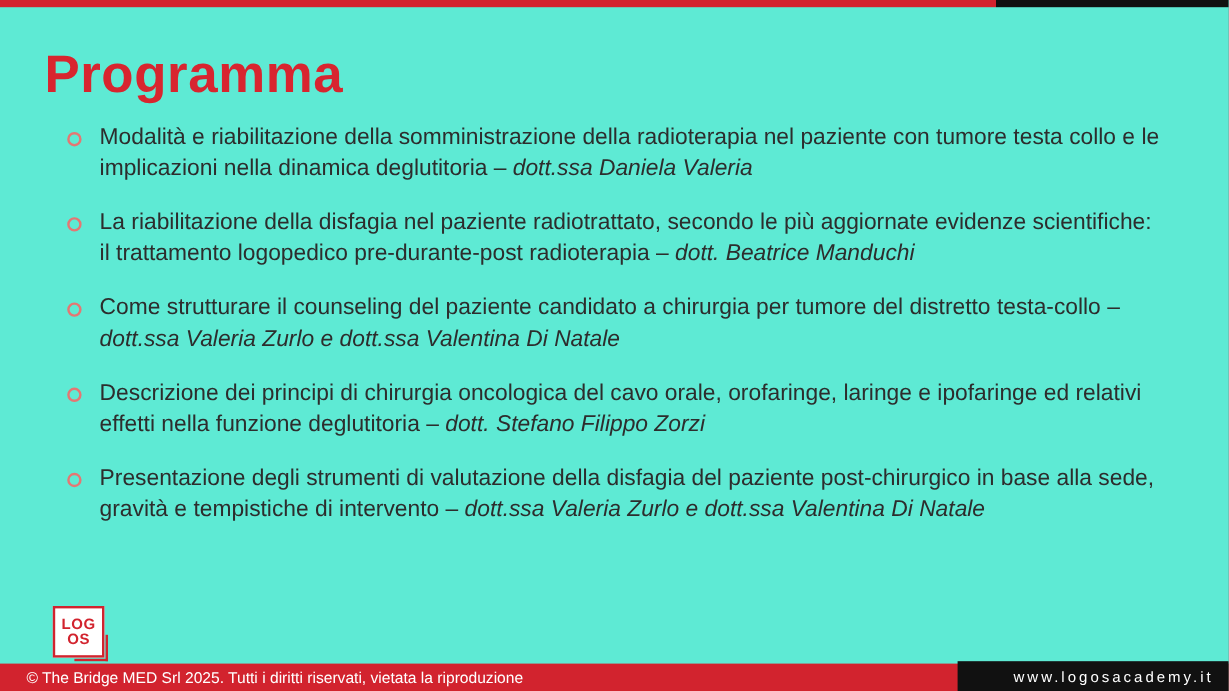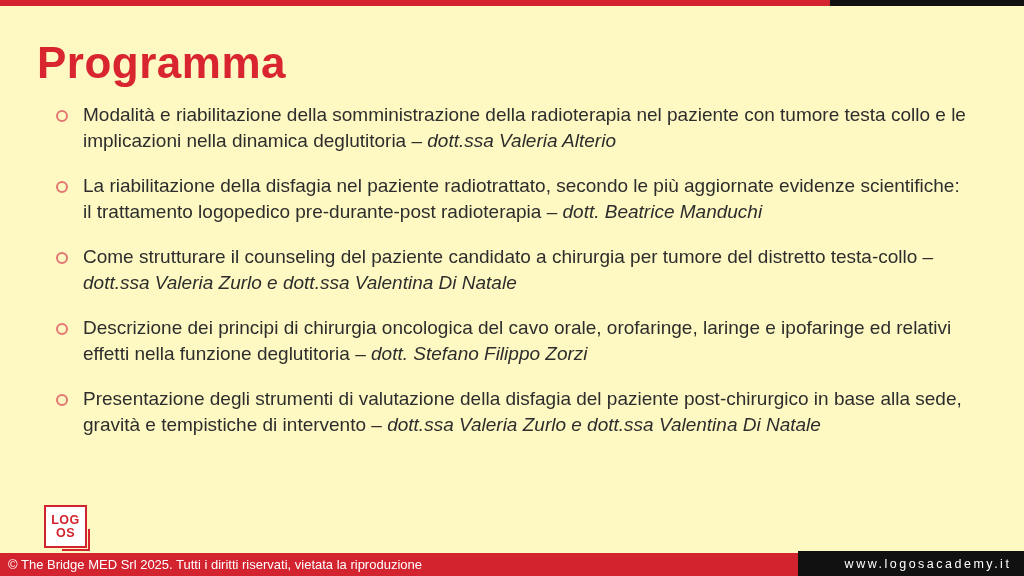--- a/index.html
+++ b/index.html
@@ -1,18 +1,18 @@
 <!DOCTYPE html>
 <html style="--accent_red: #d2232e; --title_red: #d8252f; --bullet_marker: #e57673; --text_dark: #2d2d2d; --footer_black: #111111;"><head>
 <meta charset="utf-8">
 <style>
   html,body { margin:0; padding:0; background:#888; }
   .slide {
     position:relative; width:1024px; height:576px; margin:0 auto;
-    background:#fef9c3; overflow:hidden;
+    background:#5eead4; overflow:hidden;
     font-family:"Liberation Sans", sans-serif;
   }
   .top-bar { position:absolute; top:0; left:0; width:1024px; height:6px; display:flex; }
   .top-bar-red   { width:830px; background:var(--accent_red); }
   .top-bar-black { flex:1; background:var(--footer_black); }
 
   .title {
     position:absolute; left:37px; top:38px; margin:0;
     font-size:44px; font-weight:bold; letter-spacing:0.5px;
     color:var(--title_red);
@@ -44,21 +44,21 @@
   }
   .logo-corner {
     position:absolute; right:-3px; bottom:-3px; width:26px; height:20px;
     border-right:2.5px solid var(--accent_red);
     border-bottom:2.5px solid var(--accent_red);
   }
 
   .footer {
     position:absolute; left:0; bottom:0; width:1024px; height:23px;
     background:var(--accent_red);
-    display:flex; align-items:center; box-sizing:border-box; padding-left:8px;
+    display:flex; align-items:center; box-sizing:border-box; padding-left:22px;
     color:#ffffff; font-size:13px;
   }
   .website-box {
     position:absolute; right:0; bottom:0; width:192px; height:25px;
     background:var(--footer_black); color:#ffffff;
     display:flex; align-items:center; justify-content:center;
     font-size:12.5px; letter-spacing:2.5px;padding-left:34px;
   }
 </style>
 </head>
@@ -69,21 +69,21 @@
   <div class="top-bar">
     <div class="top-bar-red"></div>
     <div class="top-bar-black"></div>
   </div>
 
   <h1 class="title">Programma</h1>
 
   <ul class="bullets">
     <li class="bullet">
       <span class="marker"></span>
-      <span class="bullet-text"><span>Modalità e riabilitazione della somministrazione della radioterapia nel paziente con tumore testa collo e le implicazioni nella dinamica deglutitoria – </span><em>dott.ssa Valeria Alterio</em></span>
+      <span class="bullet-text"><span>Modalità e riabilitazione della somministrazione della radioterapia nel paziente con tumore testa collo e le implicazioni nella dinamica deglutitoria – </span><em>dott.ssa Daniela Valeria</em></span>
     </li>
     <li class="bullet">
       <span class="marker"></span>
       <span class="bullet-text"><span>La riabilitazione della disfagia nel paziente radiotrattato, secondo le più aggiornate evidenze scientifiche: il trattamento logopedico pre-durante-post radioterapia – </span><em>dott. Beatrice Manduchi</em></span>
     </li>
     <li class="bullet">
       <span class="marker"></span>
       <span class="bullet-text"><span>Come strutturare il counseling del paziente candidato a chirurgia per tumore del distretto testa-collo – </span><em>dott.ssa Valeria Zurlo e dott.ssa Valentina Di Natale</em></span>
     </li>
     <li class="bullet">

